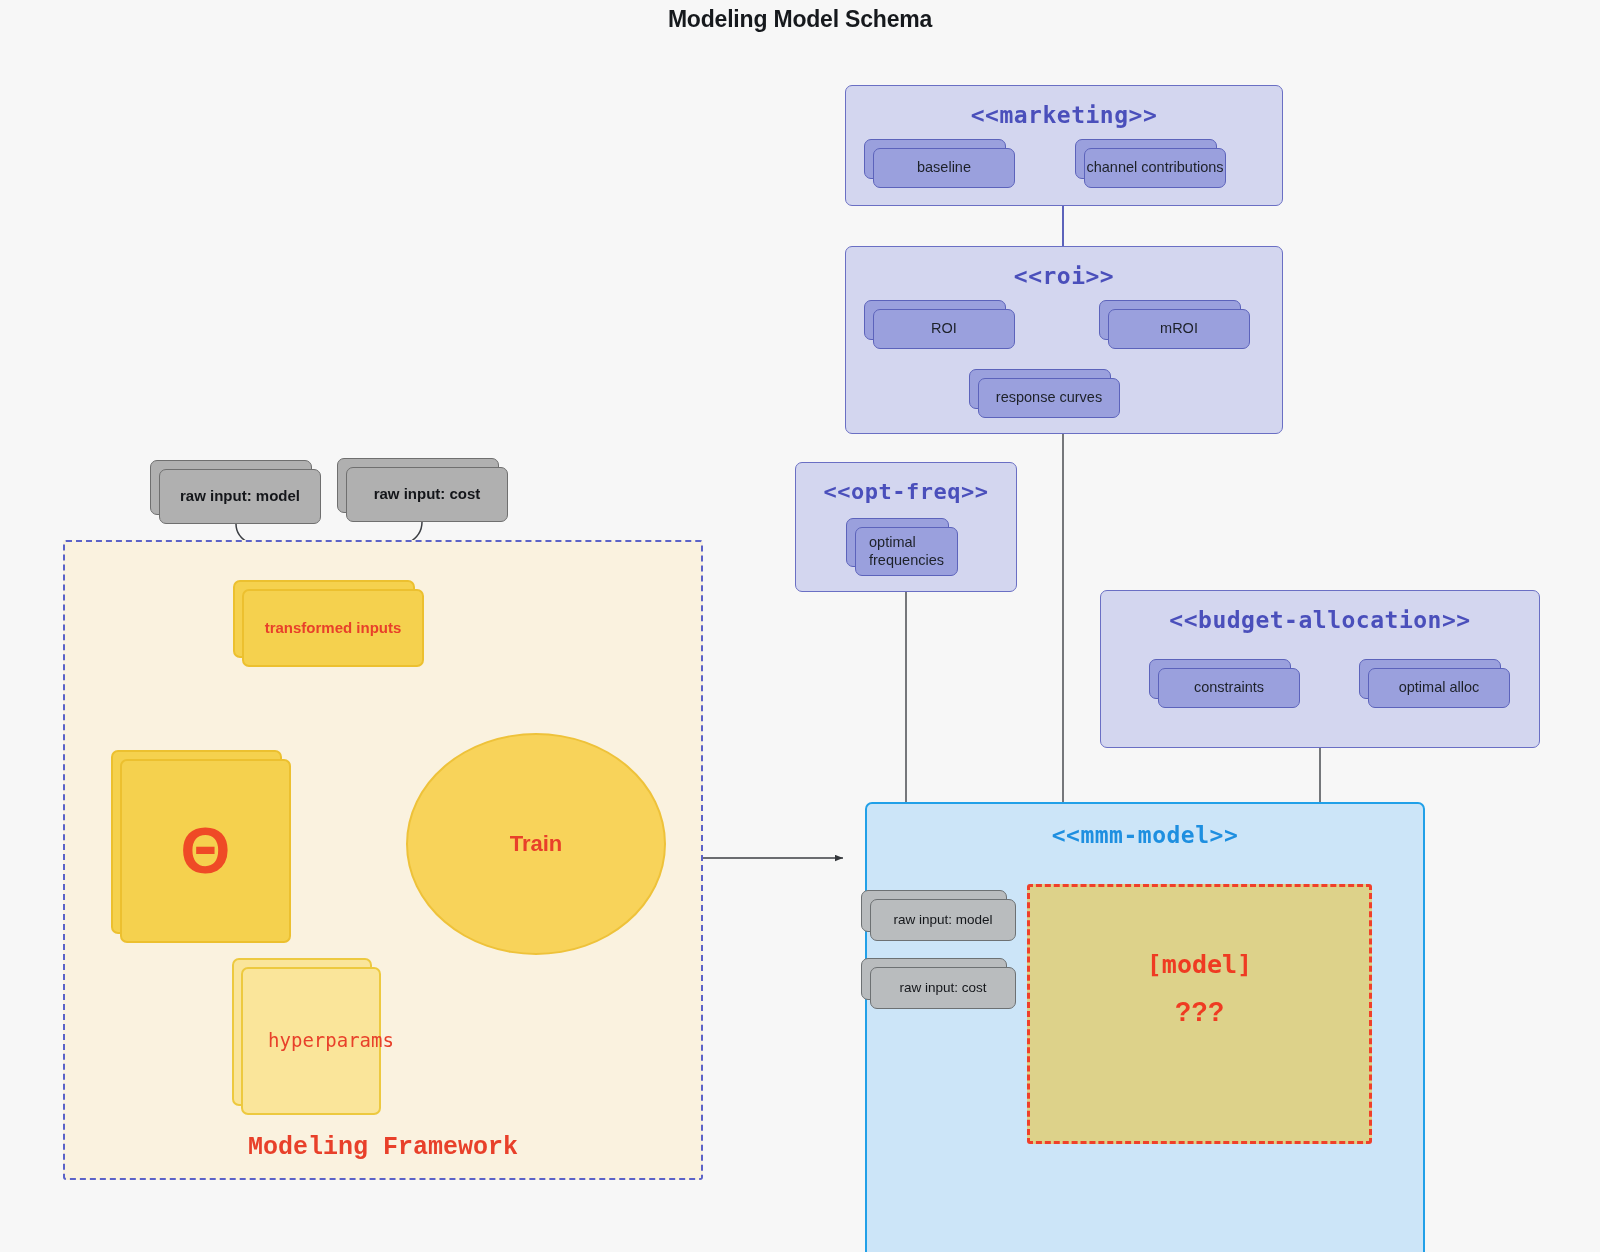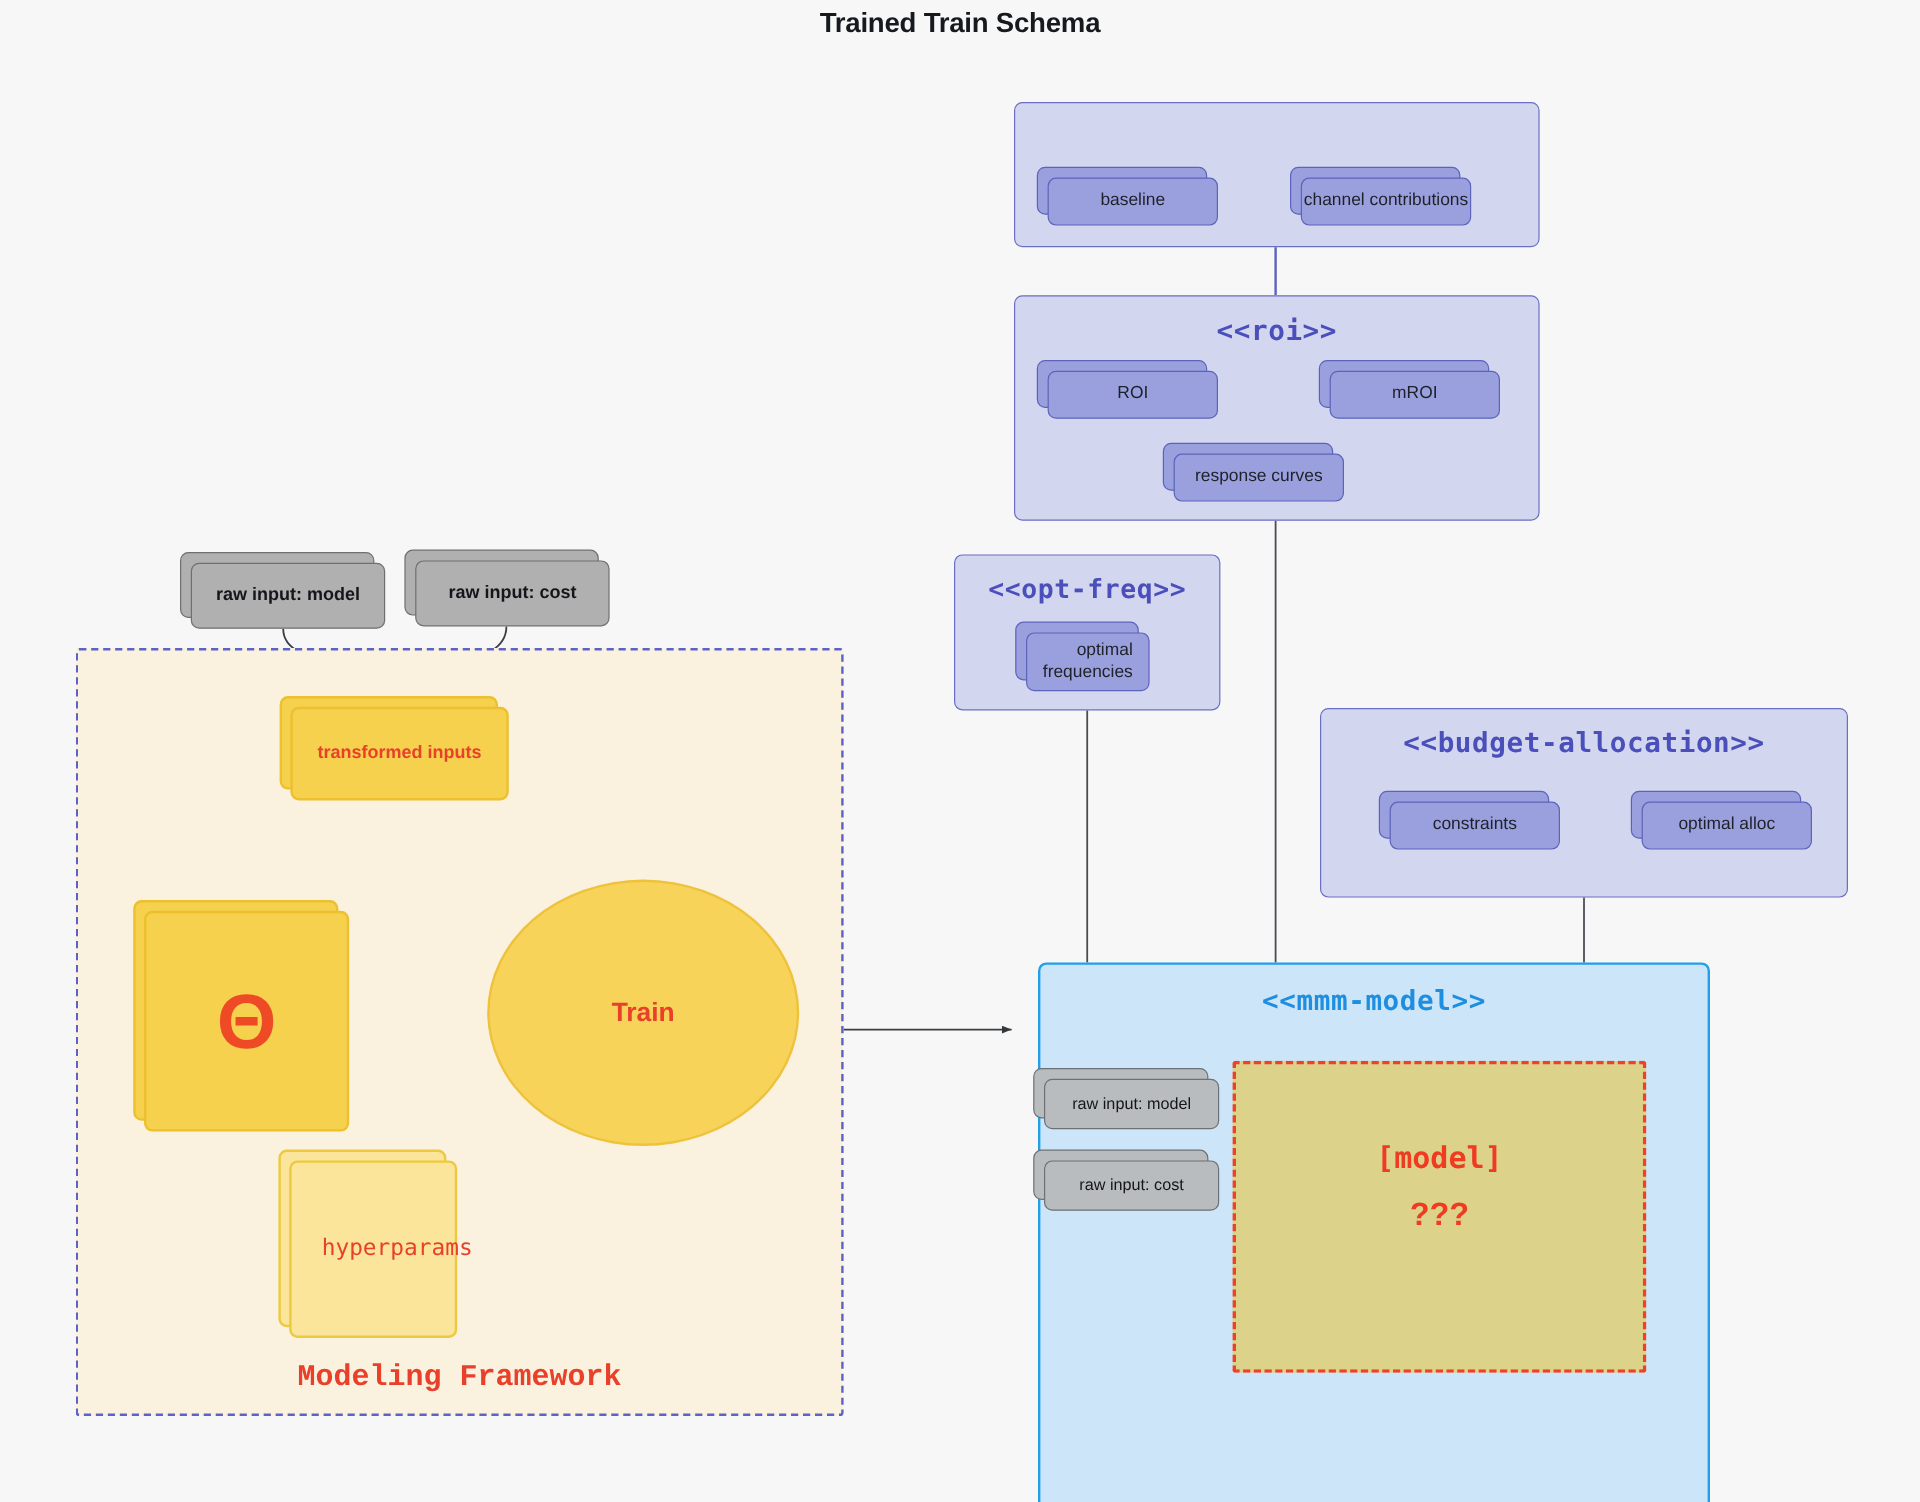--- a/index.html
+++ b/index.html
@@ -78,21 +78,21 @@
   .node .front {
     position: absolute;
     left: 9px; top: 9px;
     width: 100%;
     height: 100%;
     box-sizing: border-box;
     border-radius: 7px;
     display: flex;
     align-items: center;
     justify-content: center;
-    text-align: right;
+    text-align: left;
     line-height: 1.22;
   }
 
   
   .node-purple .back,
   .node-purple .front {
     background: #9aa0dd;
     border: 1.7px solid #5c63bb;
   }
   .node-purple .front {
@@ -208,21 +208,21 @@
     font-size: 27px;
     font-weight: bold;
     color: #ef3b22;
   }
 </style>
 </head>
 <body>
 
 <div id="root">
 
-  <div class="diagram-title">Trained Train Schema</div>
+  <div class="diagram-title">Modeling Model Schema</div>
 
   <svg id="edges" viewBox="0 0 1600 1252" xmlns="http://www.w3.org/2000/svg">
     <defs>
       <marker id="arrow-dark" markerWidth="9" markerHeight="9" refX="8" refY="3.2" orient="auto" markerUnits="userSpaceOnUse">
         <path d="M0,0 L8,3.2 L0,6.4 z" fill="#34373b"></path>
       </marker>
       <marker id="arrow-red" markerWidth="11" markerHeight="11" refX="9" refY="4" orient="auto" markerUnits="userSpaceOnUse">
         <path d="M0,0 L9,4 L0,8 z" fill="#ea3d22"></path>
       </marker>
       <marker id="arrow-purple-s" markerWidth="8" markerHeight="8" refX="7" refY="2.8" orient="auto" markerUnits="userSpaceOnUse">
@@ -280,20 +280,21 @@
     <g>
       <path d="M388,1037 C470,1037 520,1010 536,962" fill="none" stroke="#ea3d22" stroke-width="2.6" marker-end="url(#arrow-red)"></path>
     </g>
 
     <g>
       <line x1="703" y1="858" x2="843" y2="858" stroke="#3b3e43" stroke-width="1.6" marker-end="url(#arrow-dark)"></line>
     </g>
   </svg>
 
   <div class="cluster cluster-purple" style="left:845px; top:85px; width:438px; height:121px;">
+    <div class="cluster-label label-purple mono">&lt;&lt;marketing&gt;&gt;</div>
     <div class="node node-purple" style="left:18px; top:53px; width:142px; height:40px;">
       <div class="back"></div>
       <div class="front">baseline</div>
     </div>
     <div class="node node-purple" style="left:229px; top:53px; width:142px; height:40px;">
       <div class="back"></div>
       <div class="front">channel contributions</div>
     </div>
   </div>
 

